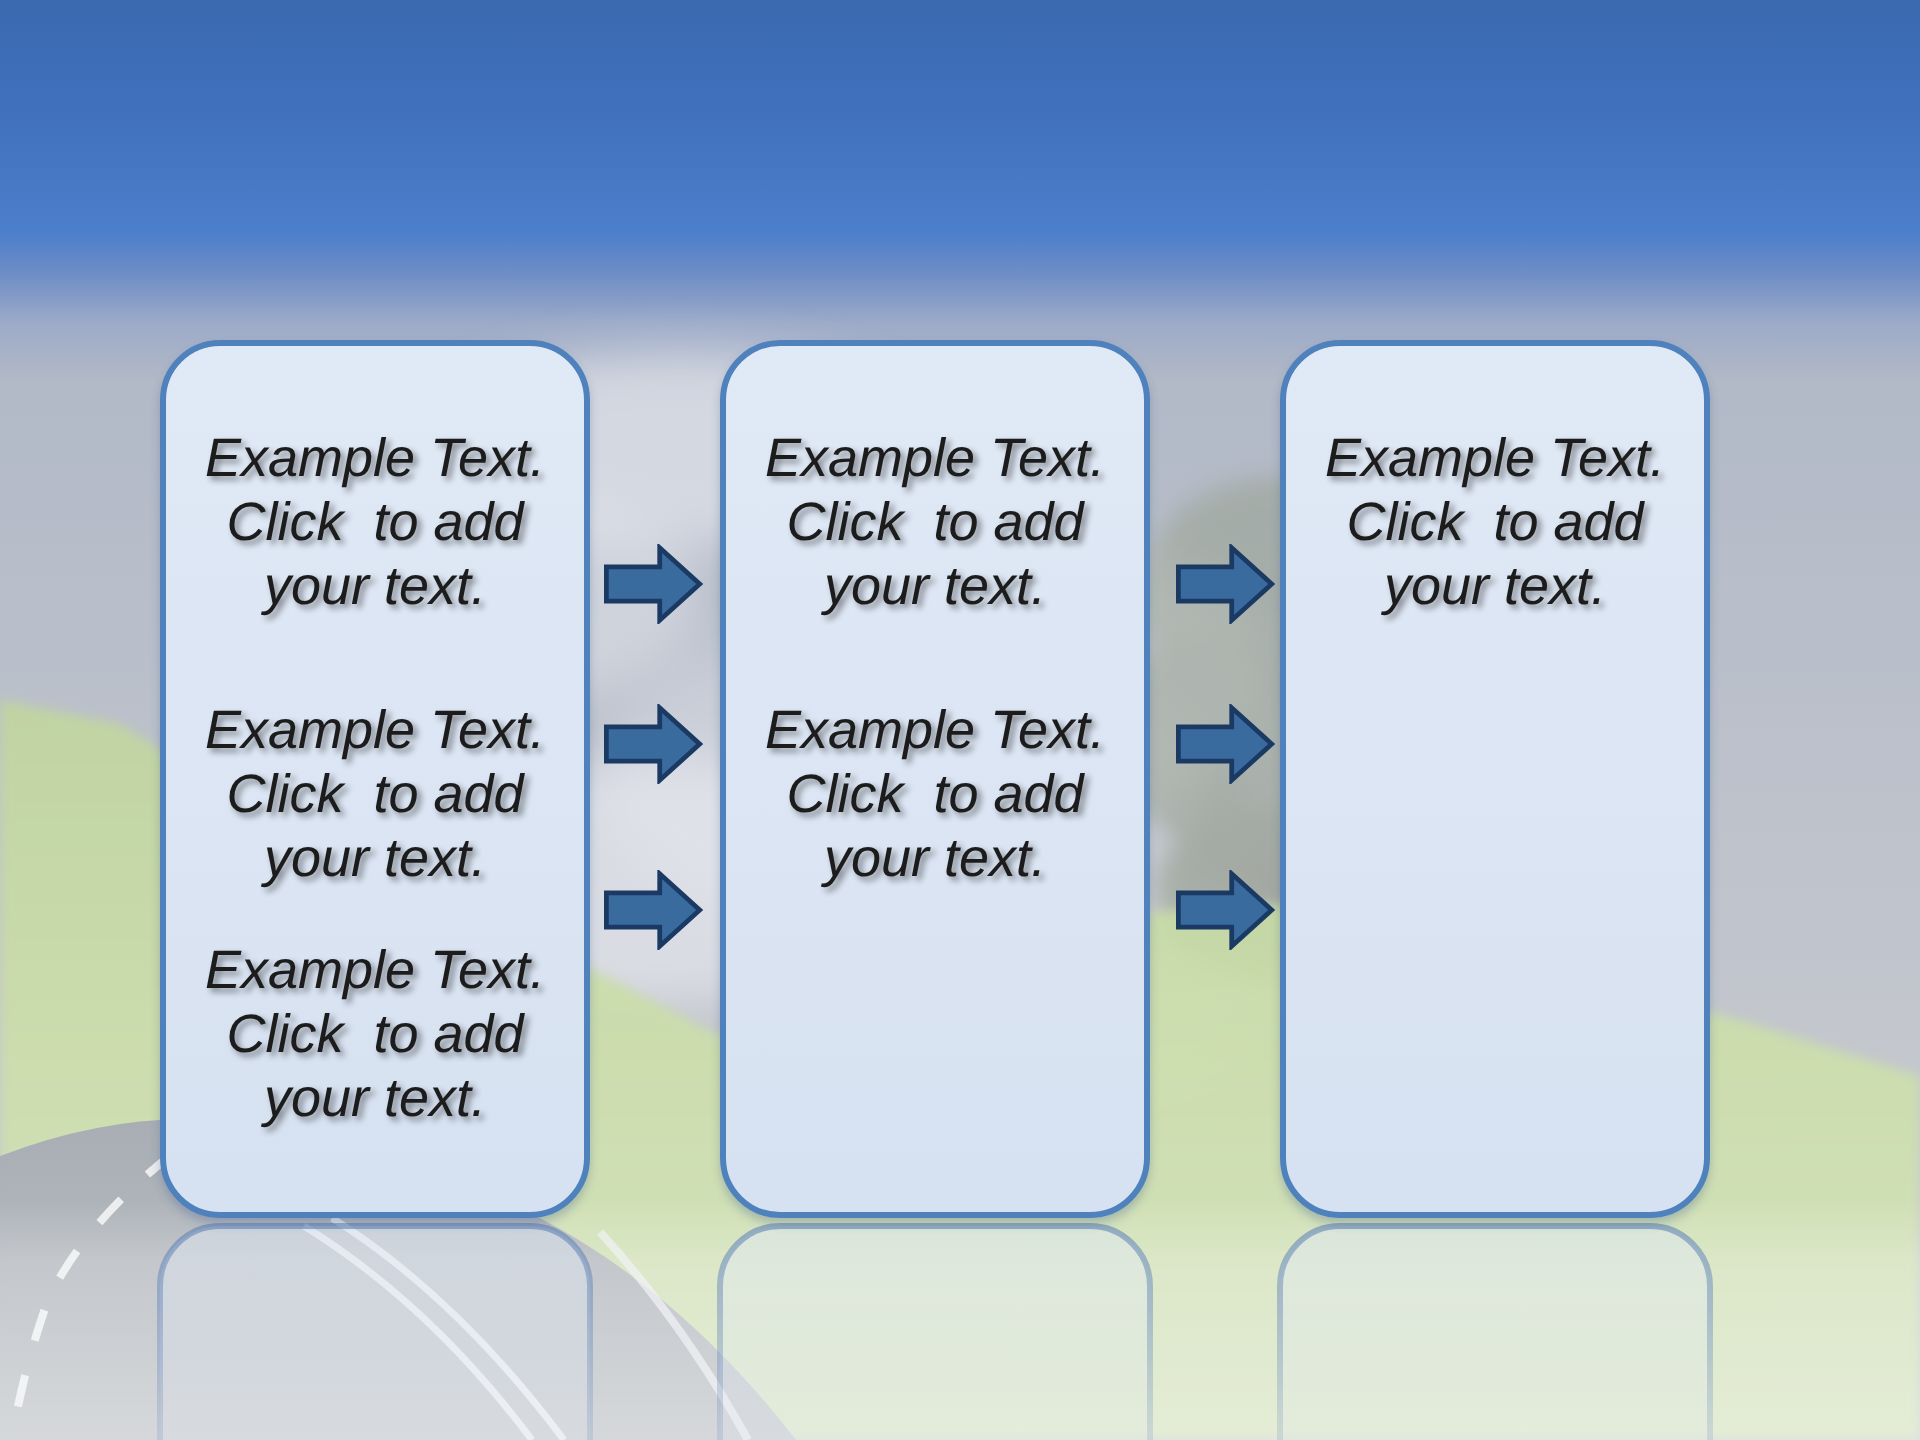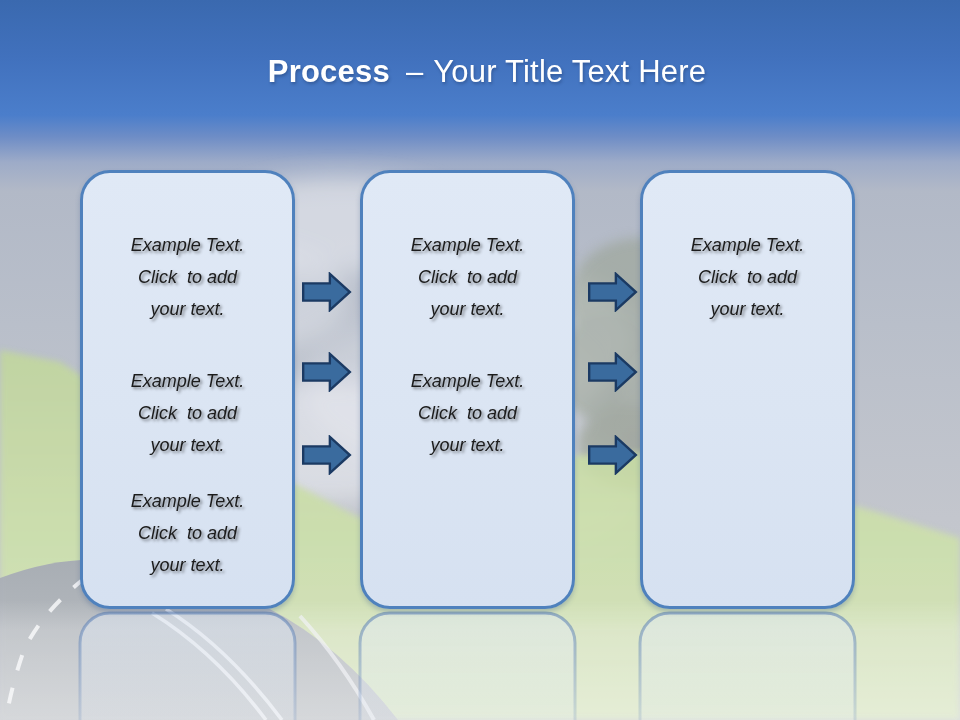--- a/index.html
+++ b/index.html
@@ -26,22 +26,22 @@
     position:absolute;top:170px;width:215px;height:439px;box-sizing:border-box;
     background:linear-gradient(180deg,#e0e9f6 0%,#dbe5f3 55%,#d6e1f1 100%);
     border:3px solid #4f81bd;border-radius:30px;
     box-shadow:0 3px 5px rgba(60,90,140,0.30);
     padding-top:40px;
   }
   .pbox.b1{left:80px;}
   .pbox.b2{left:360px;}
   .pbox.b3{left:640px;}
   .pbox p{
-    margin:16px;
-    font-size:18px;line-height:32px;font-style:italic;font-weight:400;
+    margin:0;
+    font-size:27px;line-height:32px;font-style:italic;font-weight:400;
     color:#1c1c1c;text-align:center;white-space:pre-wrap;
     text-shadow:2px 2px 3px rgba(0,0,0,0.45);
   }
   .pbox p.gap-lg{margin-bottom:40px;}
   .pbox p.gap-sm{margin-bottom:24px;}
   
   .arrow{position:absolute;width:50px;height:40px;}
   .arrow.c1{left:302px;}
   .arrow.c2{left:588px;}
   .arrow.r1{top:272px;}
@@ -130,23 +130,20 @@
 
     <rect x="0" y="600" width="960" height="120" fill="url(#washg)"></rect>
 
     <g>
       <rect x="80" y="613" width="215" height="140" rx="30" fill="url(#reflFill)" stroke="url(#reflStroke)" stroke-width="3"></rect>
       <rect x="360" y="613" width="215" height="140" rx="30" fill="url(#reflFill)" stroke="url(#reflStroke)" stroke-width="3"></rect>
       <rect x="640" y="613" width="215" height="140" rx="30" fill="url(#reflFill)" stroke="url(#reflStroke)" stroke-width="3"></rect>
     </g>
   </svg>
 
-  <div class="title">
-    <span class="t-bold">Process</span><span class="t-sep">–</span><span class="t-rest">Your Title Text Here</span>
-  </div>
 
   <div class="pbox b1">
     <p class="gap-lg">Example Text.
 Click  to add
 your text.</p>
     <p class="gap-sm">Example Text.
 Click  to add
 your text.</p>
     <p>Example Text.
 Click  to add

